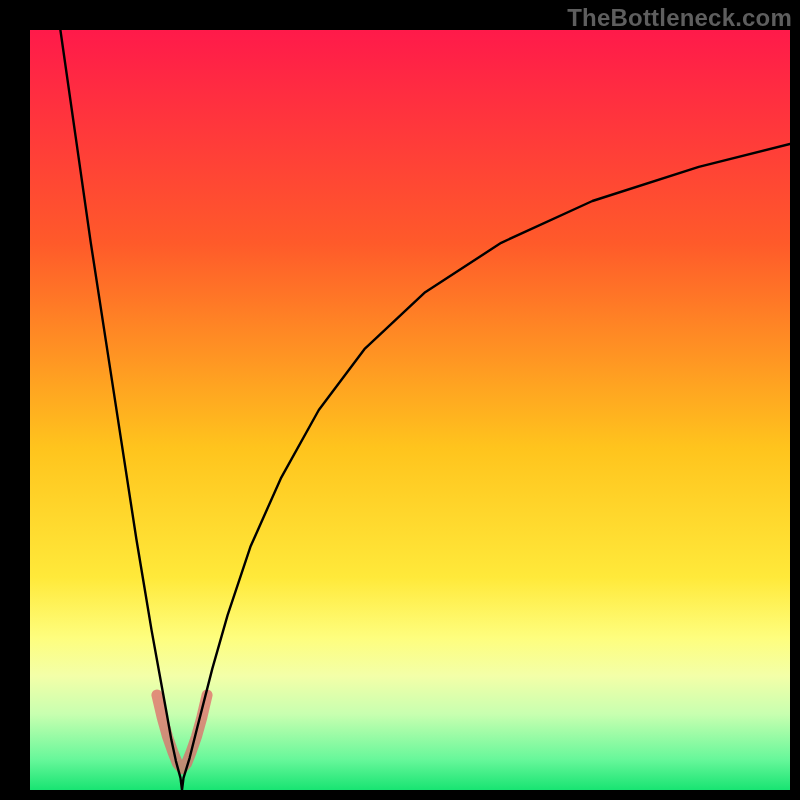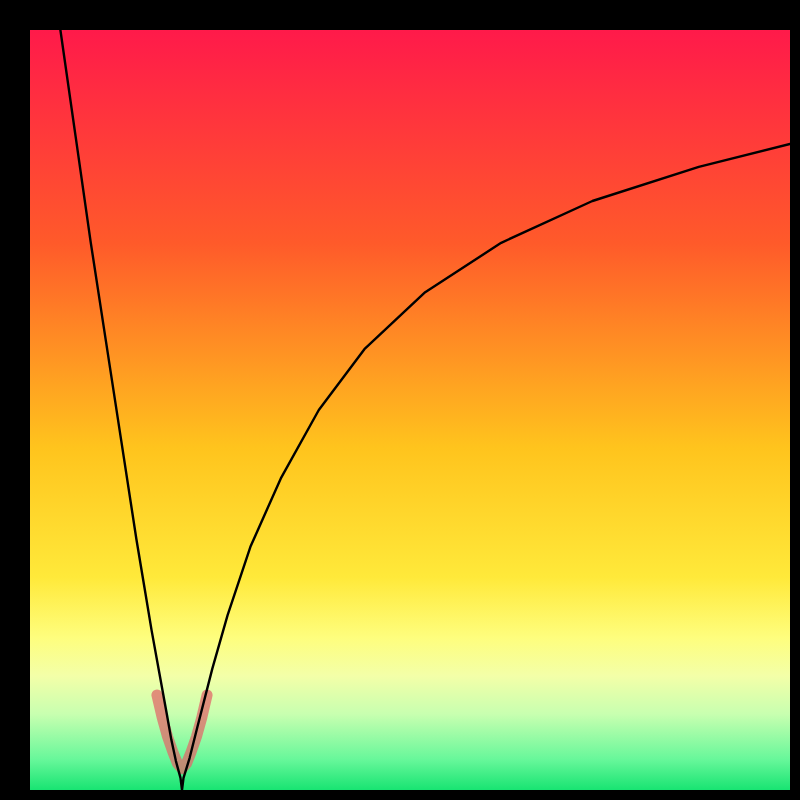--- a/index.html
+++ b/index.html
@@ -30,20 +30,21 @@
     letter-spacing: 0.2px;
     z-index: 5;
     user-select: none;
   }
   svg { display: block; }
 </style>
 </head>
 <body>
 
 <div class="frame">
+  <div class="watermark">TheBottleneck.com</div>
   <div class="plot" id="plot" style="left: 30px; top: 30px; width: 760px; height: 760px;">
       <svg width="760" height="760" viewBox="0 0 760 760">
         <defs>
           <linearGradient id="bg-grad" x1="0" y1="0" x2="0" y2="1">
             <stop offset="0%" stop-color="#ff1a4a"></stop>
             <stop offset="28%" stop-color="#ff5a2a"></stop>
             <stop offset="55%" stop-color="#ffc41d"></stop>
             <stop offset="72%" stop-color="#ffe93a"></stop>
             <stop offset="80%" stop-color="#fefe7e"></stop>
             <stop offset="85%" stop-color="#f3ffa8"></stop>

